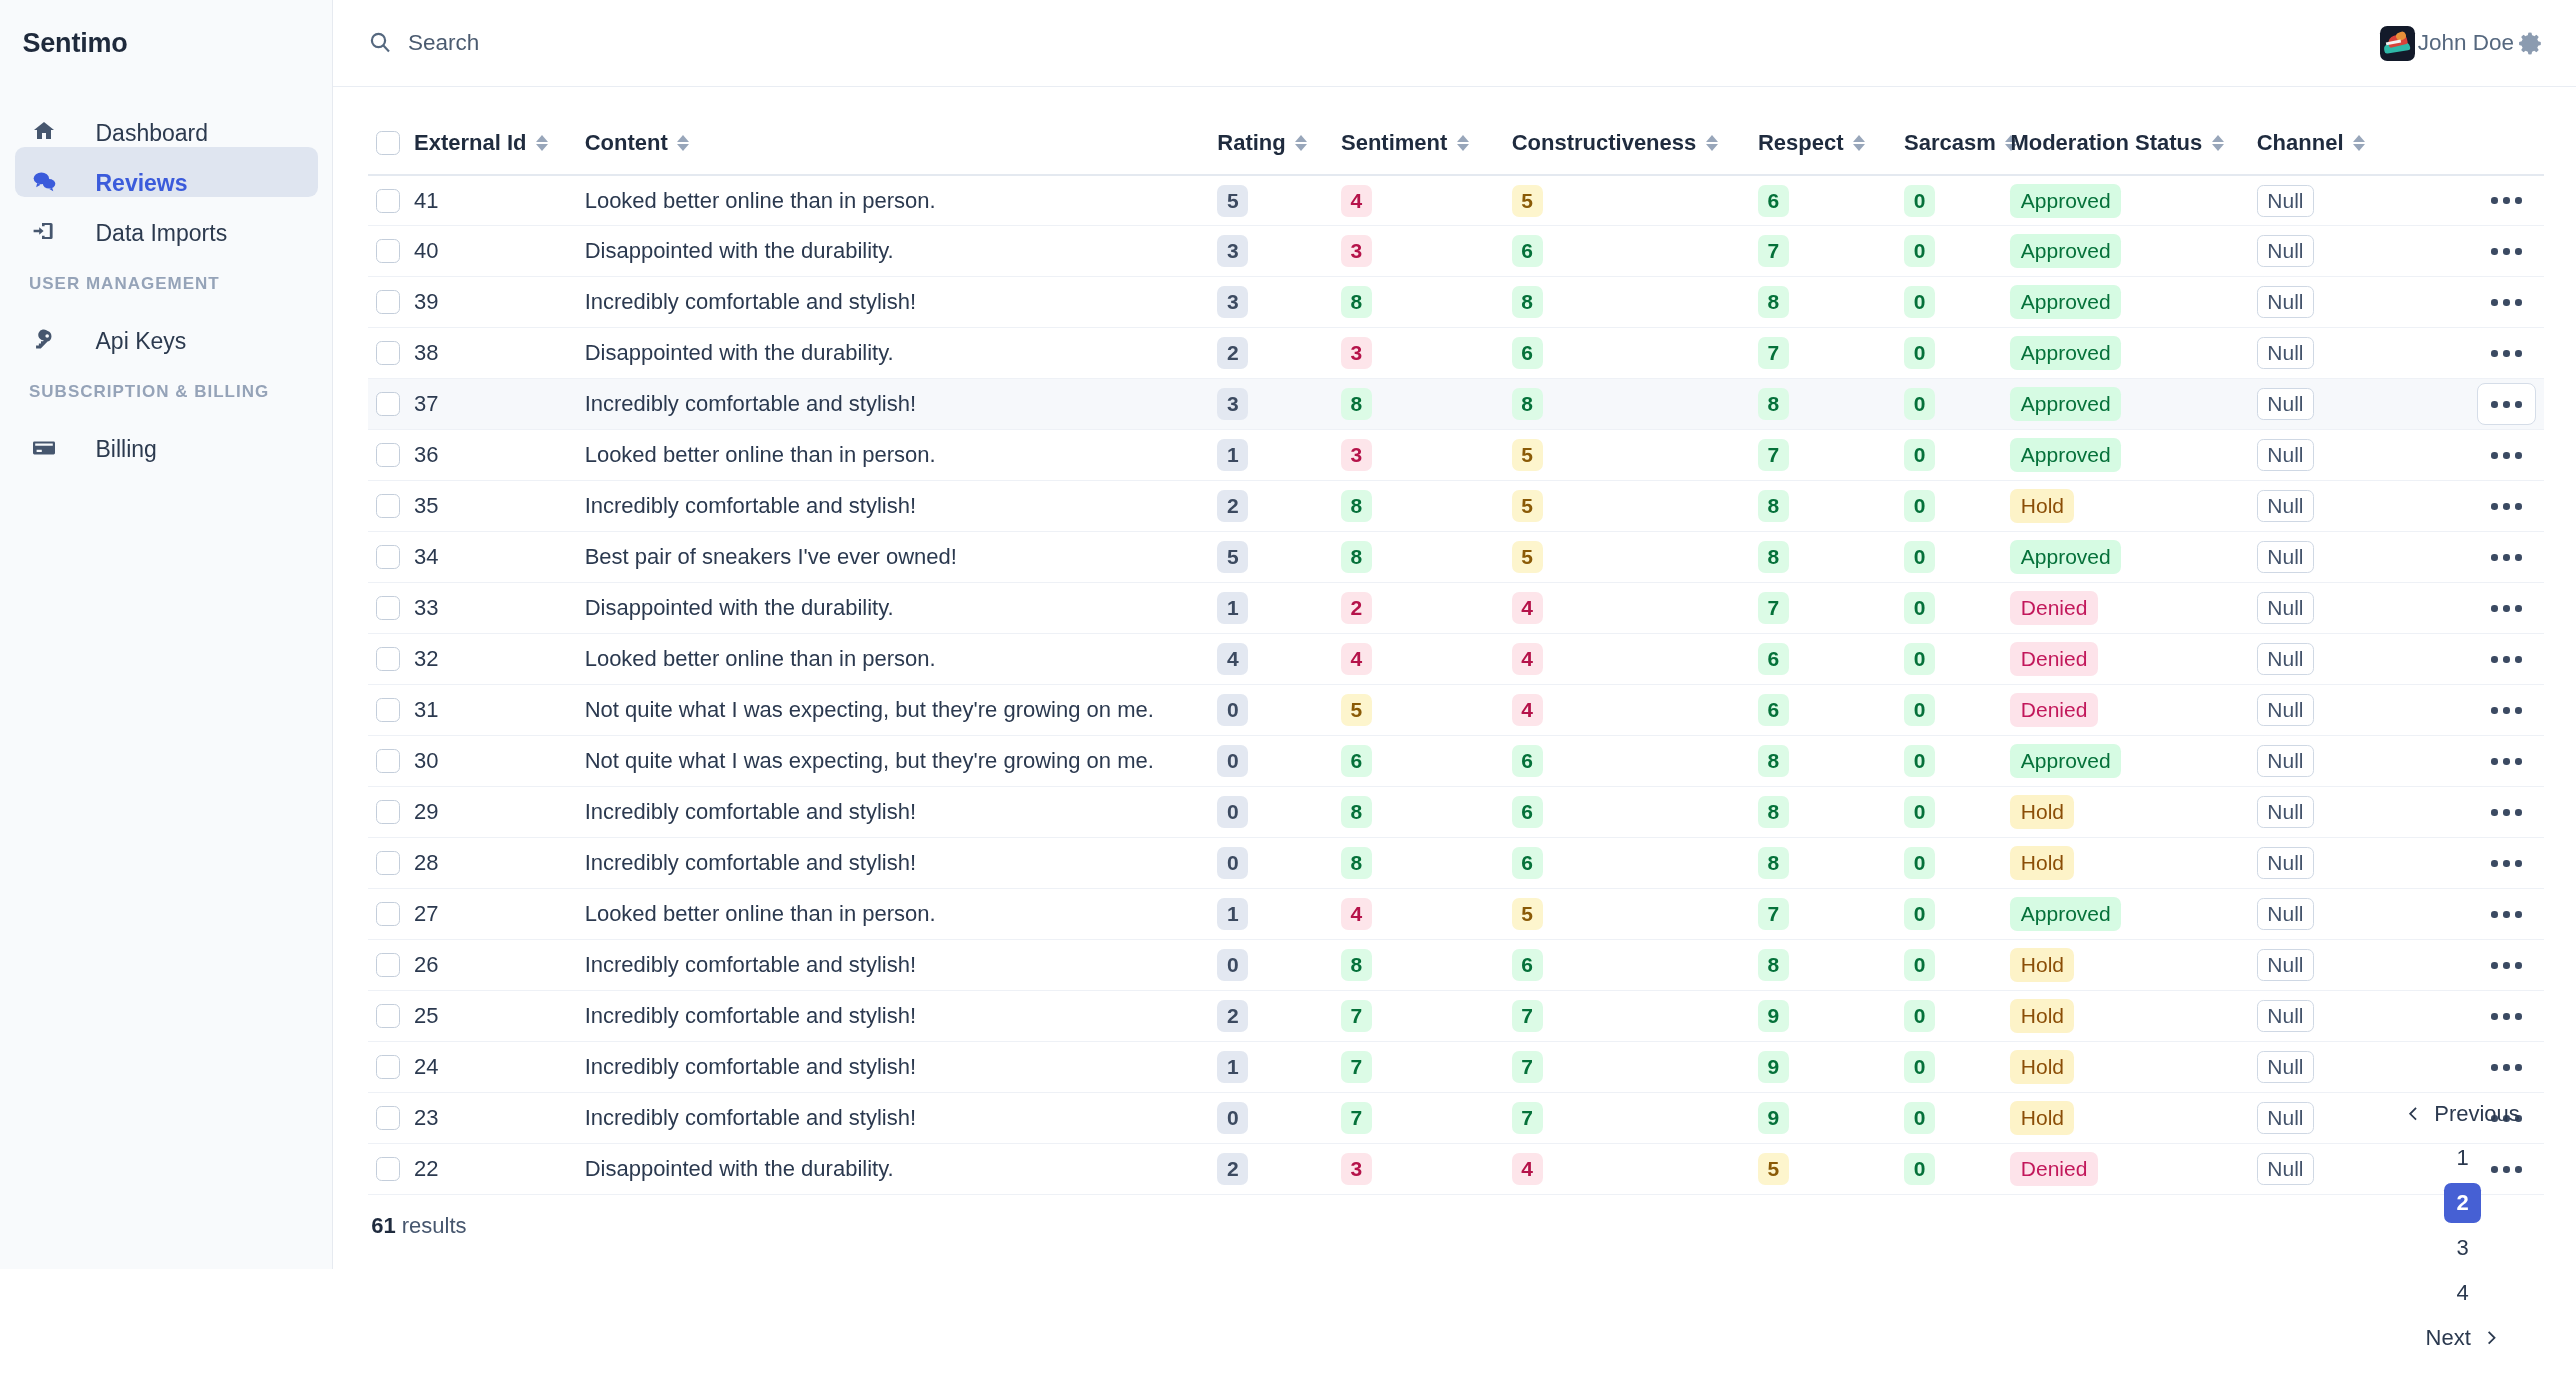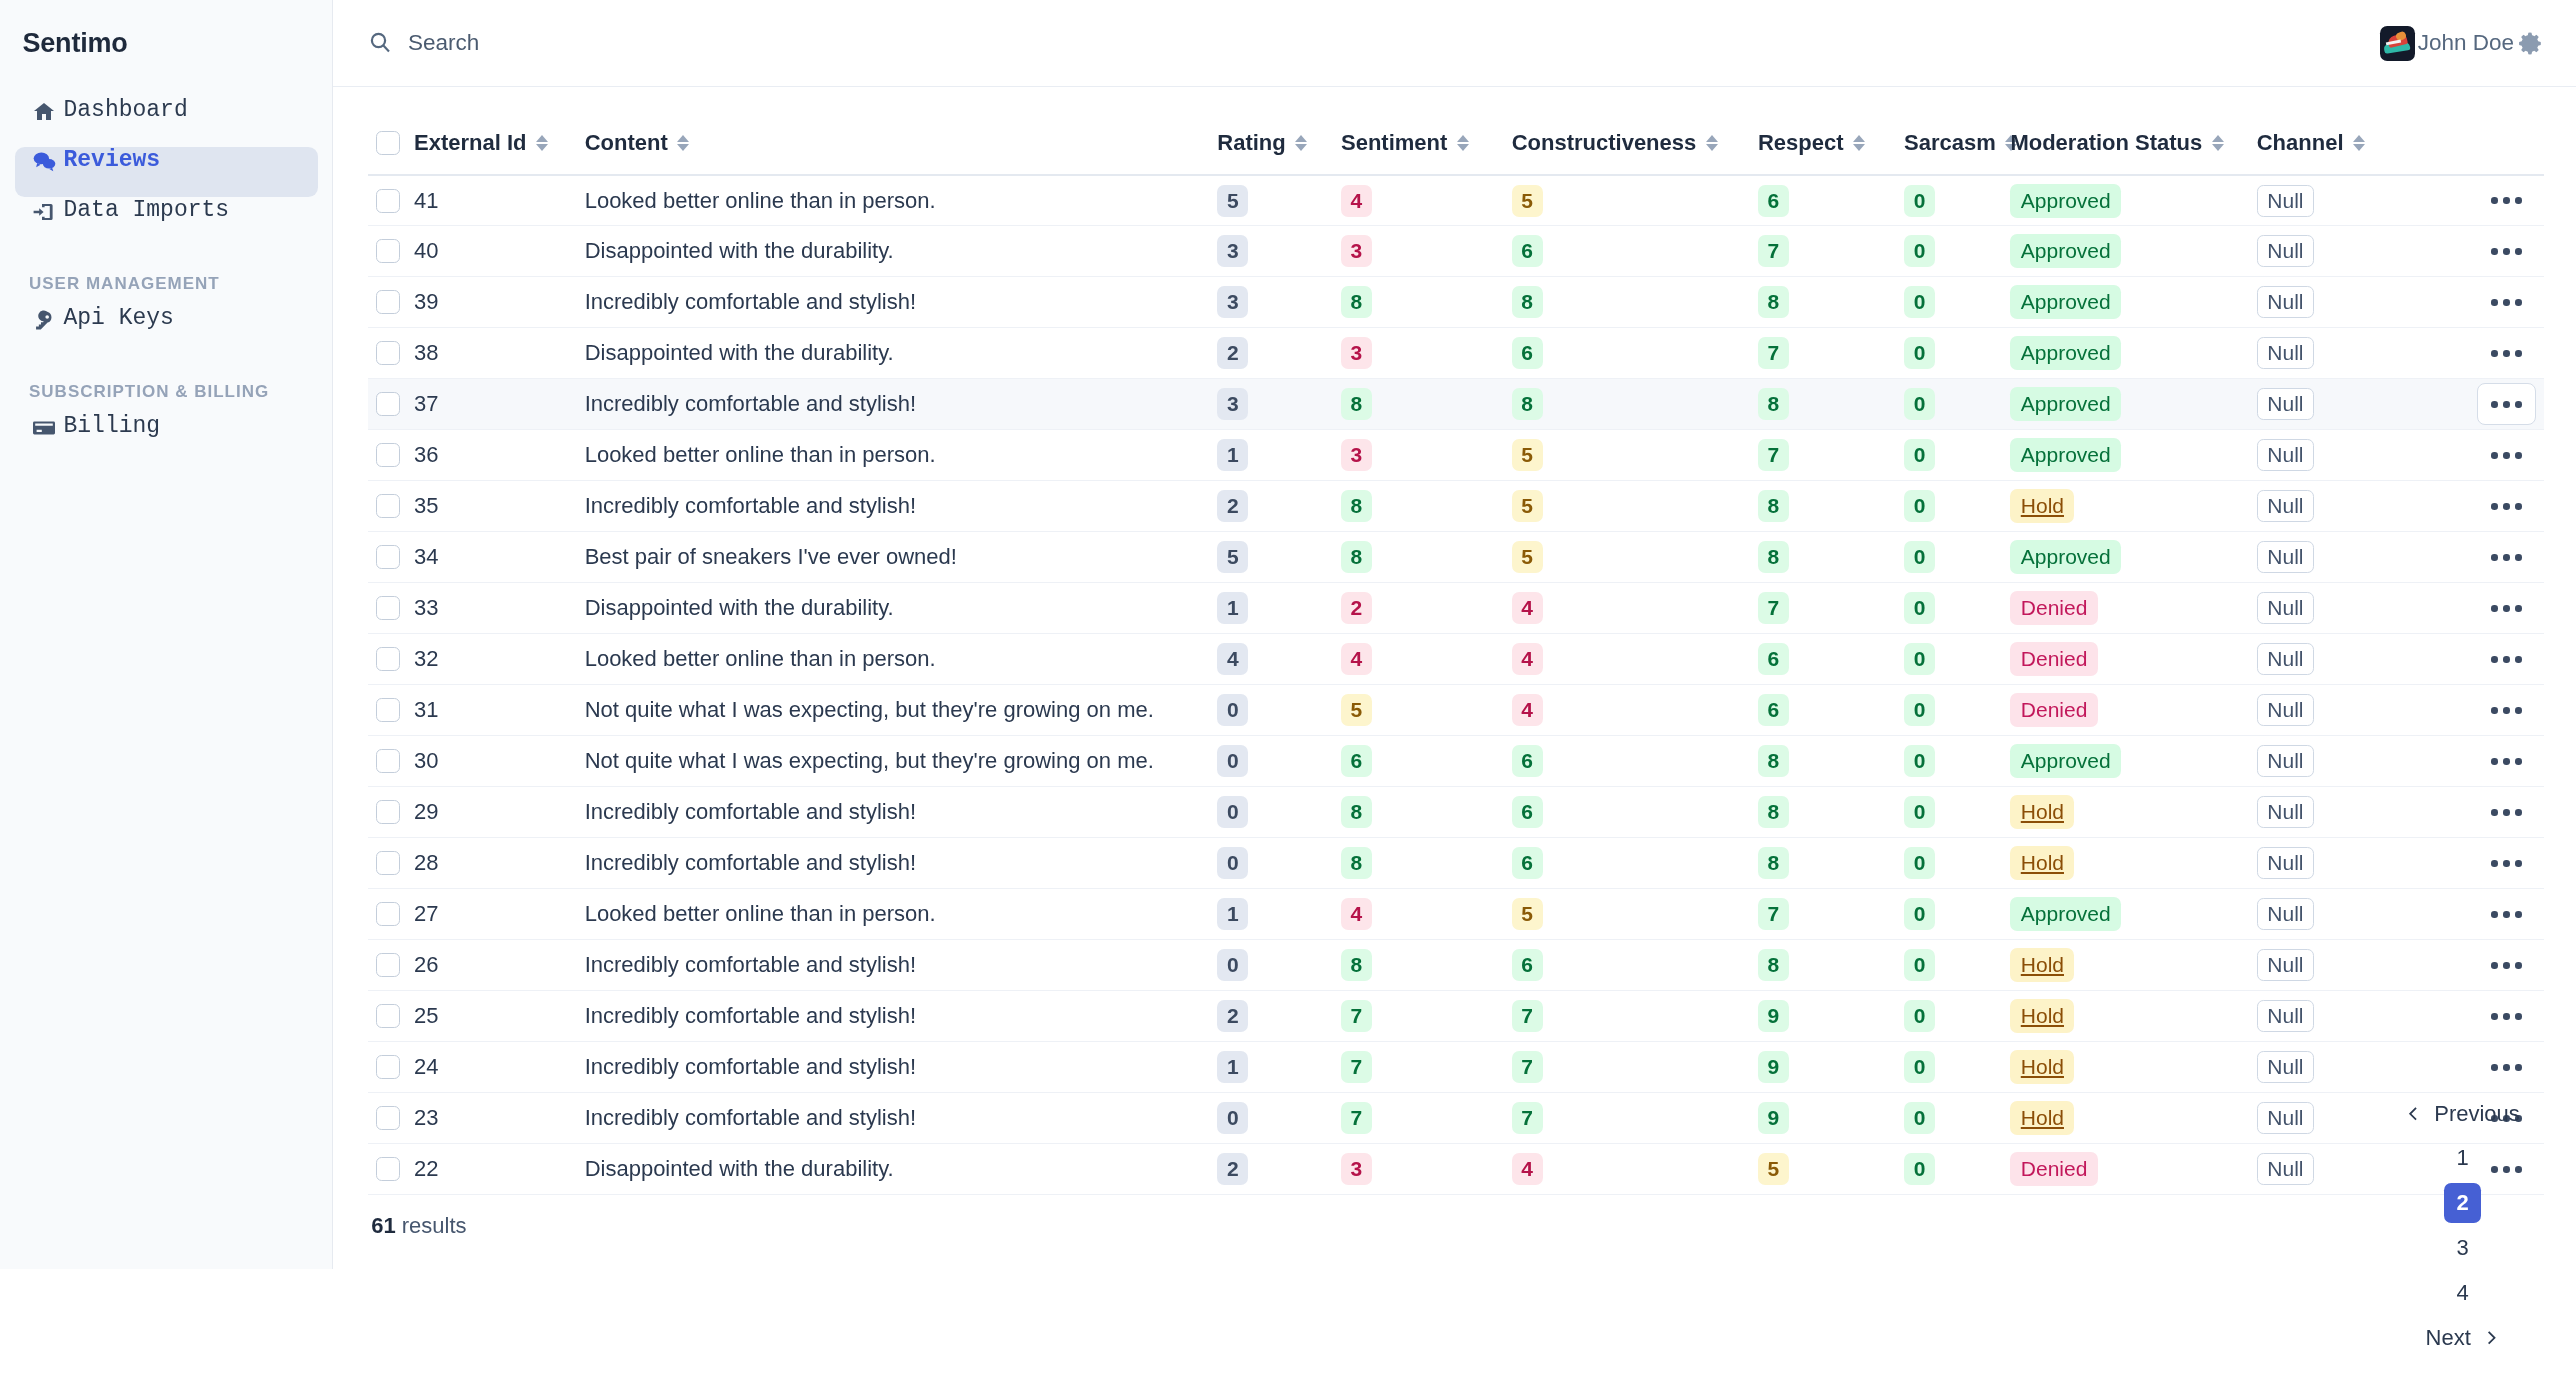--- a/index.html
+++ b/index.html
@@ -19,23 +19,23 @@
     padding: 0 0 0 0;
   }
   .brand {
     height: 87px; display: flex; align-items: center;
     padding-left: 22.5px;
     font-size: 27px; font-weight: 700; color: #1f2a3c;
     letter-spacing: -0.2px;
   }
   .nav { padding: 9.6px 14.5px 0 14.5px; }
   .nav-item {
-    display: flex; align-items: flex-start; gap: 4px;
+    display: flex; align-items: flex-end; gap: 36px;
     height: 50px; padding-left: 14.5px; border-radius: 9.6px;
-    font-size: 23px; color: #2c3a4f; cursor: pointer; font-family: Liberation Mono, monospace;
+    font-size: 23px; color: #2c3a4f; cursor: pointer;
   }
   .nav-item.active { background: #dfe5f0; color: #3b5bdb; font-weight: 600; }
   .nav-item.active .ico svg { fill: #3b5bdb; }
   .ico { width: 30.5px; height: 30.5px; display: flex; align-items: center; justify-content: center; flex: 0 0 30.5px; }
   .ico svg { fill: #46566e; }
   .nav-section {
     font-size: 17px; font-weight: 700; color: #95a3b8;
     letter-spacing: 1px; padding: 27px 0 11.2px 14.5px;
   }
 
@@ -118,21 +118,21 @@
     border-radius: 7.2px; font-size: 21px; font-weight: 600;
   }
   .chip-rating { background: #e3e8f1; color: #3c4a60; }
   .chip-good { background: #dcfbe6; color: #05713a; }
   .chip-warn { background: #fdf5cd; color: #8a5a06; }
   .chip-bad  { background: #fde5ea; color: #b5134a; }
   .chip-null { background: #fff; color: #43536b; border: 1.6px solid #cfd8e4; border-radius: 6.4px; font-weight: 400; }
 
   .st { display: inline-flex; align-items: center; height: 34px; padding: 0 10.4px; border-radius: 7.2px; font-size: 21px; }
   .st-approved { background: #d6fbe3; color: #05713a; }
-  .st-hold { background: #fdf3c8; color: #8b4e07; text-decoration: underline; }
+  .st-hold { background: #fdf3c8; color: #8b4e07; }
   .st-denied { background: #fde3ea; color: #c2185b; }
 
   .dots {
     display: inline-flex; align-items: center; justify-content: center; gap: 5.6px;
     width: 59px; height: 42px; cursor: pointer; border-radius: 8px;
     border: 1.6px solid transparent; background: transparent;
   }
   .dots span { width: 6.4px; height: 6.4px; border-radius: 50%; background: #3b4a62; display: block; }
   tr.hover .dots { border-color: #d5dde8; background: #fff; }
   .cell-menu { text-align: right; padding-right: 8px !important; }

